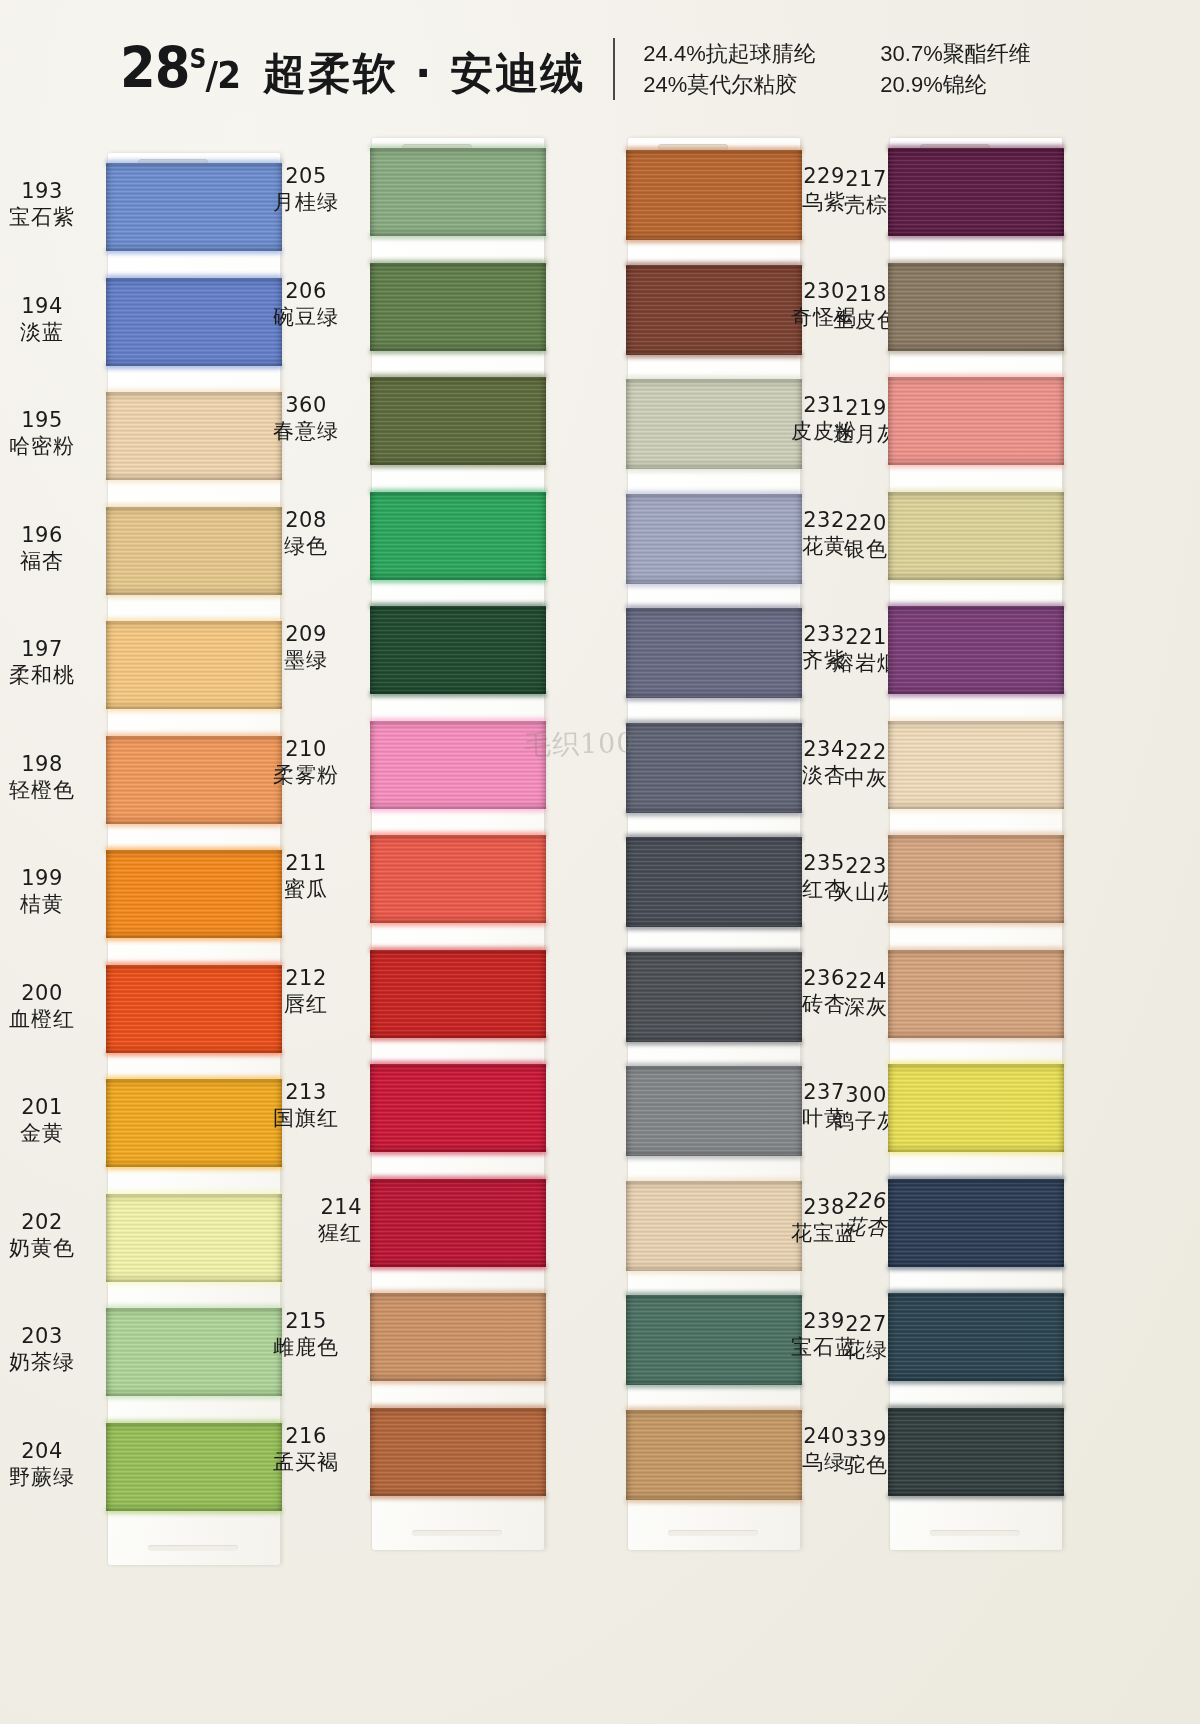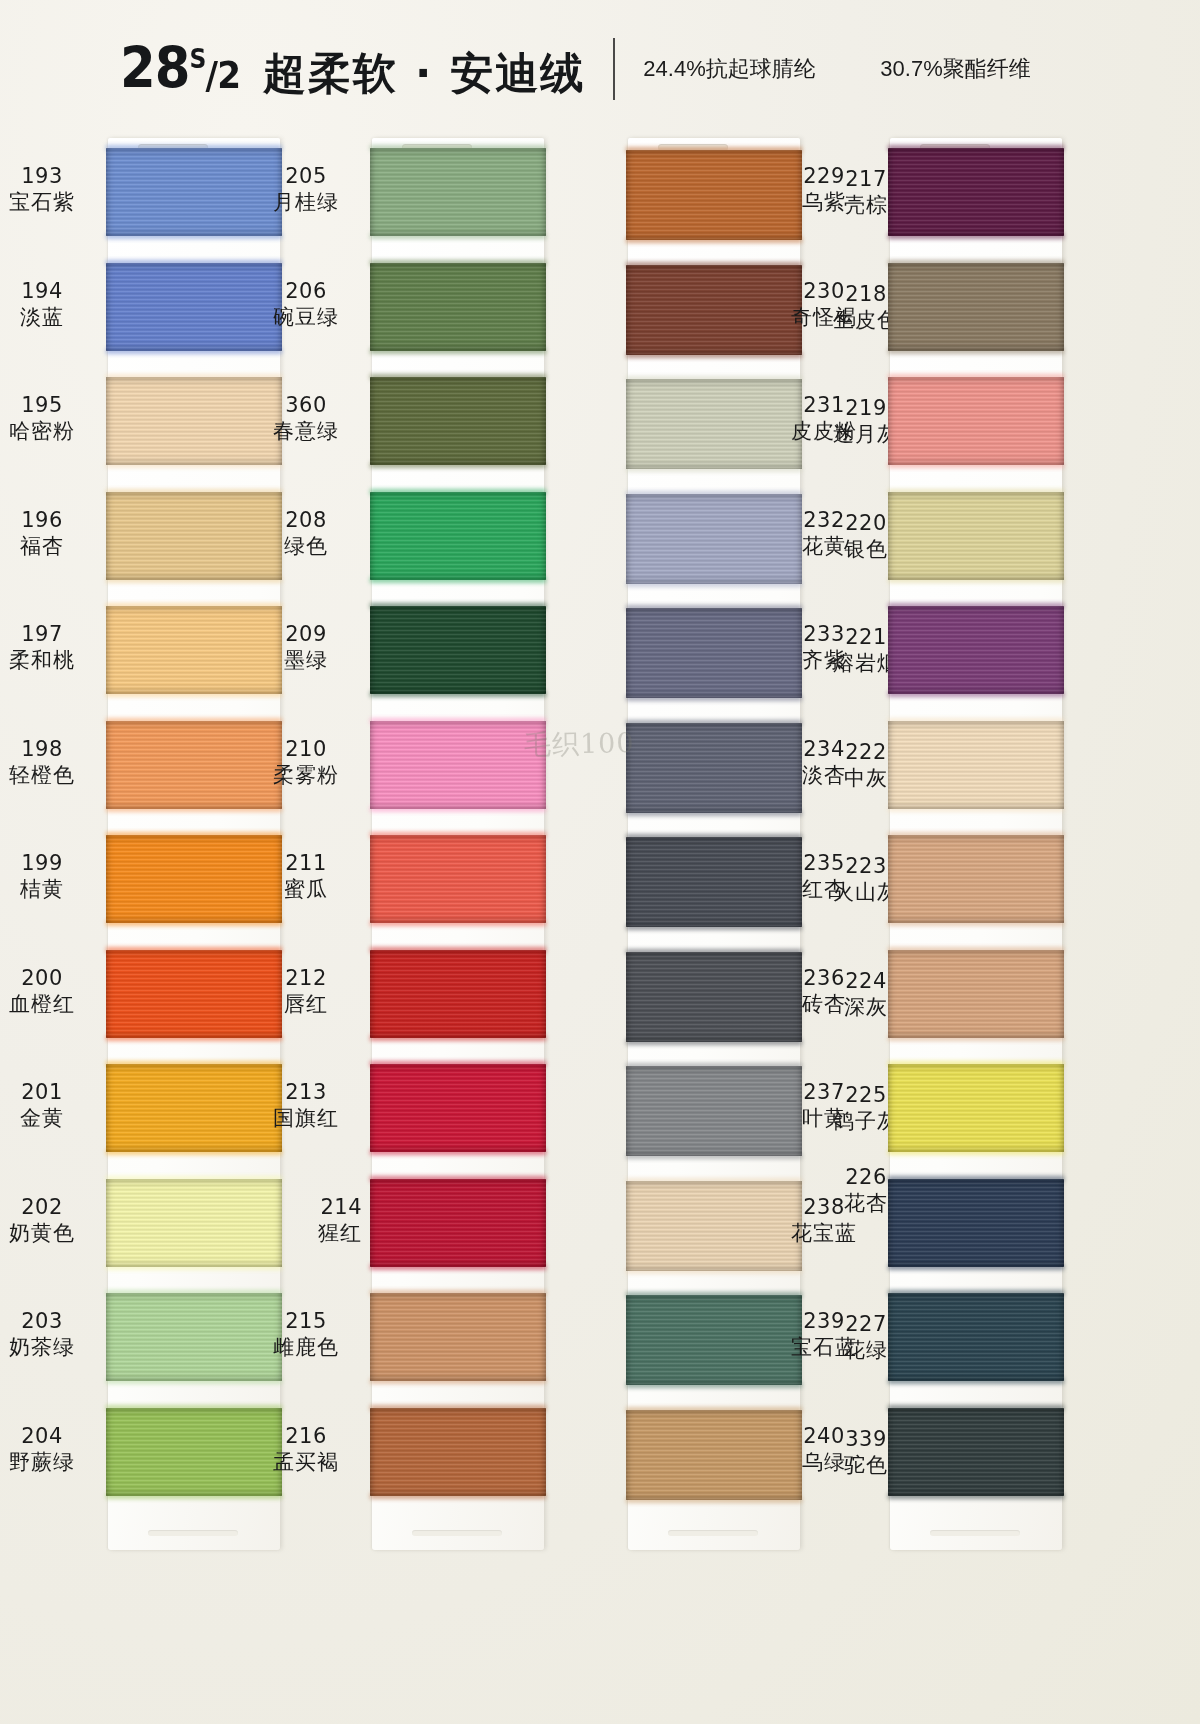--- a/index.html
+++ b/index.html
@@ -60,21 +60,21 @@
     position:absolute;
     left:0; top:138px;
     width:1200px; height:1420px;
   }
   .col {
     position:absolute;
     top:0;
     width:172px;
     height:1412px;
   }
-  .col-0 { left:108px; }
+  .col-0 { left:108px;margin-top:15px; }
   .col-1 { left:372px; }
   .col-2 { left:628px; }
   .col-3 { left:890px; }
 
   
   .card {
     position:absolute; left:0; top:0; width:172px; height:1412px;
     background:linear-gradient(100deg,#ffffff 0%, #fdfdfb 55%, #f4f2ec 100%);
     box-shadow:
       2px 0 4px rgba(120,115,105,.18),
@@ -175,20 +175,24 @@
         <span>28</span><span class="sup">S</span><span class="frac">/2</span>
       </div>
       <div class="title-main">超柔软 · 安迪绒</div>
     </div>
     <div class="divider-v"></div>
     <div class="comp">
       <div class="comp-row">
         <span class="c1">24.4%抗起球腈纶</span>
         <span class="c2">30.7%聚酯纤维</span>
       </div>
+      <div class="comp-row">
+        <span class="c1">24%莫代尔粘胶</span>
+        <span class="c2">20.9%锦纶</span>
+      </div>
     </div>
   </div>
 
   <div class="grid" id="grid">
       <div class="col col-0">
         <div class="card"></div>
         <div class="swatch" style="top: 10px; height: 88px; background: rgb(109, 142, 209);">
           <div class="fuzz" style="background: rgb(109, 142, 209);"></div>
           <div class="fuzz" style="top: auto; bottom: -3px; background: rgb(109, 142, 209);"></div>
           <div class="yarn"></div>
@@ -481,29 +485,29 @@
         <div class="label lbl-right" style="top: 830.5px;">
           <span class="num">224</span>
           <span class="nm">深灰</span>
         </div>
         <div class="swatch" style="top: 928px; height: 90px; background: rgb(132, 135, 138);">
           <div class="fuzz" style="background: rgb(132, 135, 138);"></div>
           <div class="fuzz" style="top: auto; bottom: -3px; background: rgb(132, 135, 138);"></div>
           <div class="yarn"></div>
         </div>
         <div class="label lbl-right" style="top: 945px;">
-          <span class="num">225</span>
+          <span class="num">300</span>
           <span class="nm">鸽子灰</span>
         </div>
         <div class="swatch" style="top: 1042.5px; height: 90px; background: rgb(235, 212, 179);">
           <div class="fuzz" style="background: rgb(235, 212, 179);"></div>
           <div class="fuzz" style="top: auto; bottom: -3px; background: rgb(235, 212, 179);"></div>
           <div class="yarn"></div>
         </div>
-        <div class="label lbl-right" style="top: 1027px;">
+        <div class="label lbl-right" style="top: 1051px; font-style: italic;">
           <span class="num">226</span>
           <span class="nm">花杏</span>
         </div>
         <div class="swatch" style="top: 1157px; height: 90px; background: rgb(75, 114, 99);">
           <div class="fuzz" style="background: rgb(75, 114, 99);"></div>
           <div class="fuzz" style="top: auto; bottom: -3px; background: rgb(75, 114, 99);"></div>
           <div class="yarn"></div>
         </div>
         <div class="label lbl-right" style="top: 1174px;">
           <span class="num">227</span>

